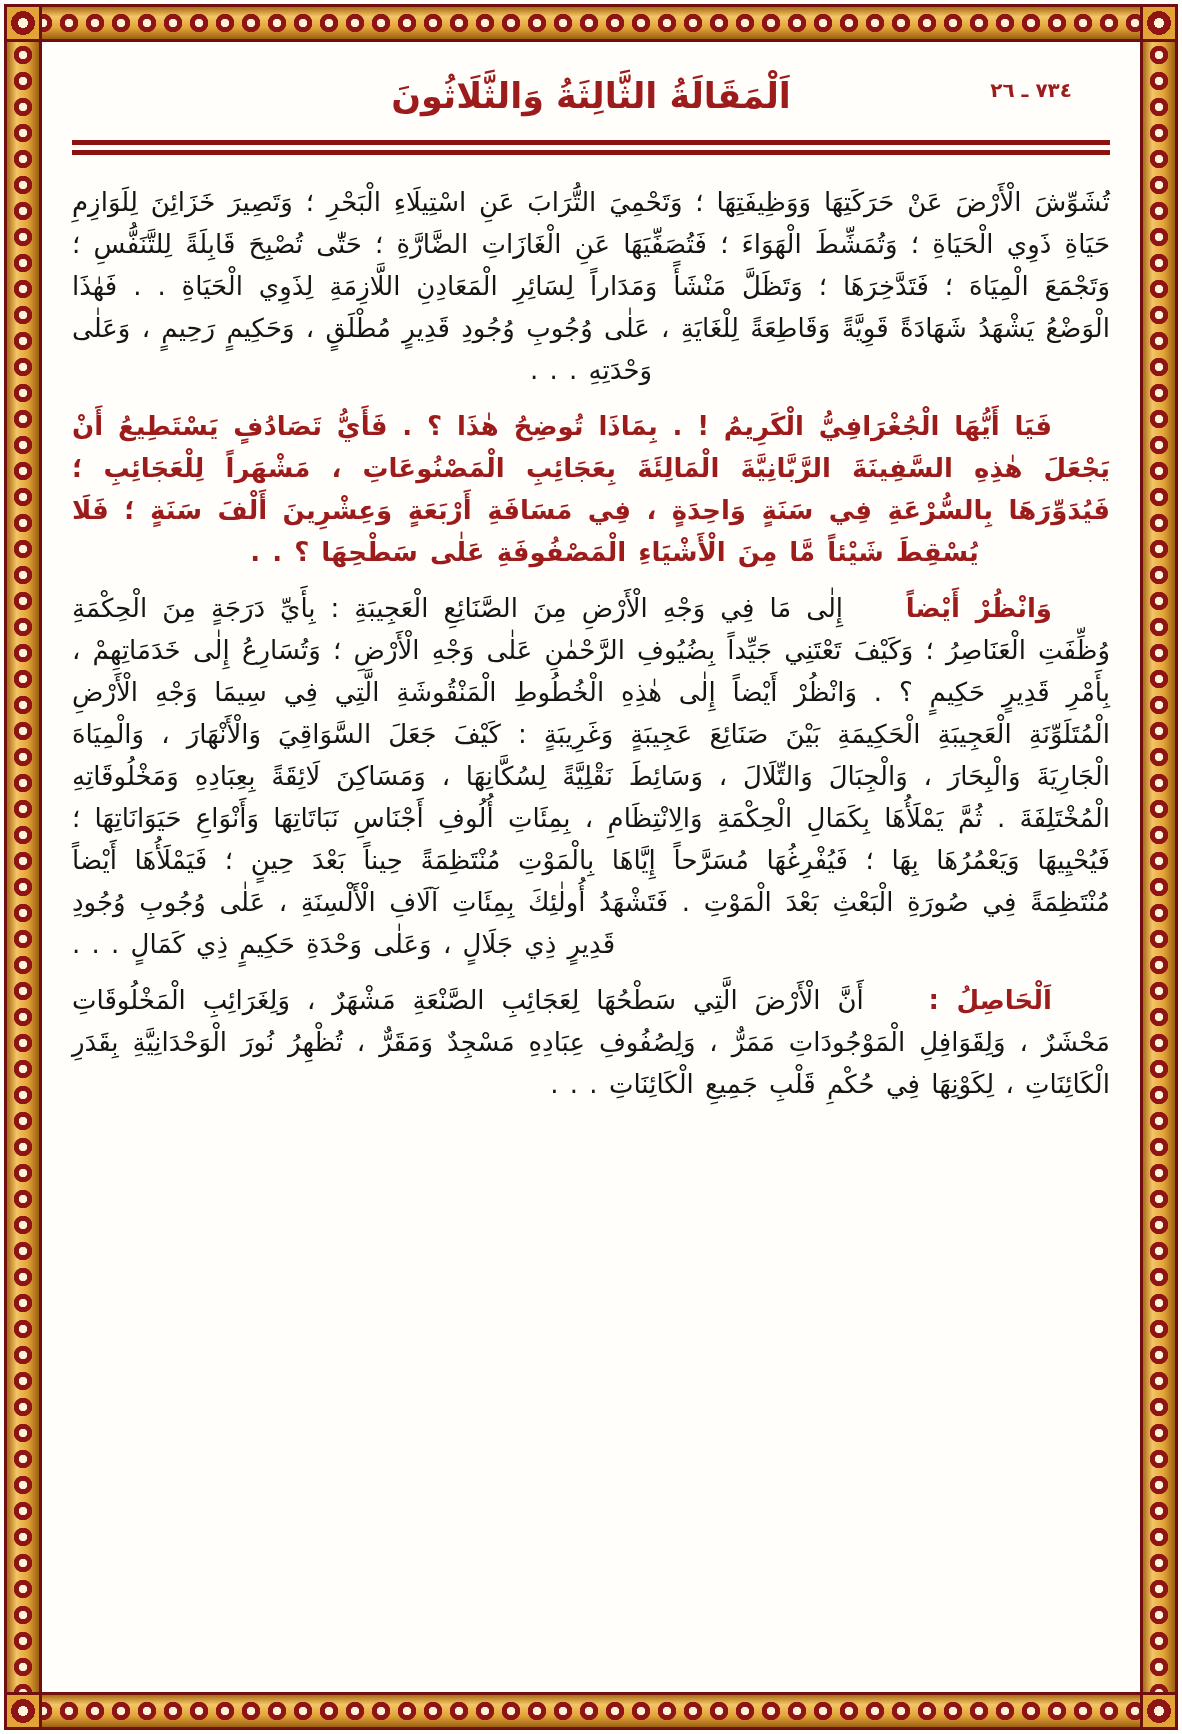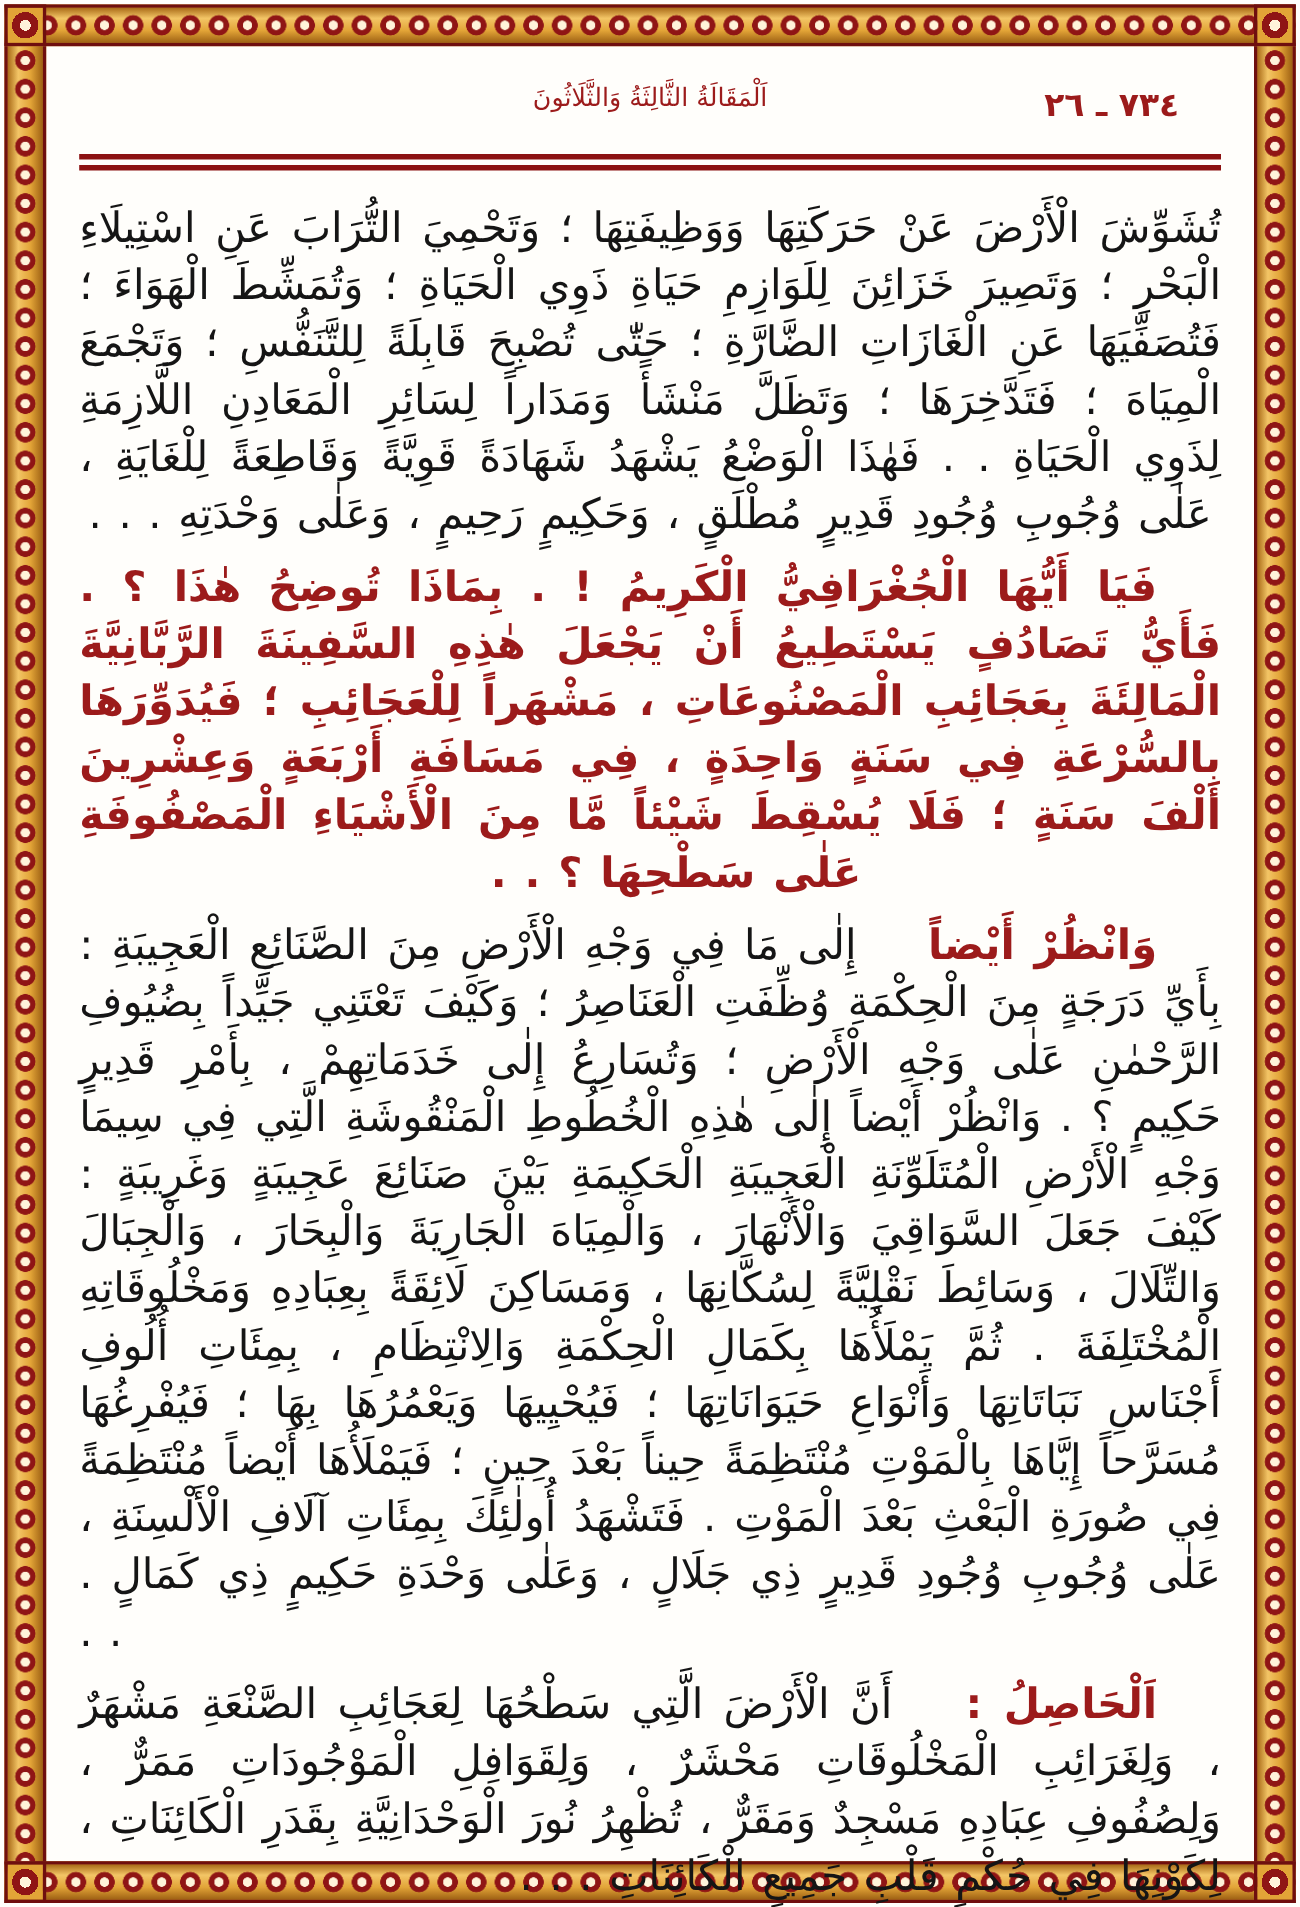--- a/index.html
+++ b/index.html
@@ -61,38 +61,38 @@
   
   .content {
     position: absolute;
     left: 72px; right: 72px; top: 64px; bottom: 56px;
     direction: rtl;
   }
   .header { position: relative; height: 74px; }
   .title {
     margin: 0; padding-top: 12px;
     text-align: center;
-    font-size: 23px; font-weight: normal;
+    font-size: 35px; font-weight: bold;
     color: var(--accent);
   }
   .page-number {
     position: absolute; top: 14px; right: 38px;
-    font-size: 30px; font-weight: bold;
+    font-size: 20px; font-weight: bold;
     color: var(--accent);
     white-space: nowrap;
   }
   .divider {
     height: 5px; margin-top: 2px;
     border-top: 5px solid var(--rule);
     border-bottom: 5px solid var(--rule);
   }
   .body-text {
     margin-top: 26px;
-    font-size: 38px;
-    line-height: 52px;
+    font-size: 26px;
+    line-height: 42px;
     color: var(--ink);
     text-align: justify;
     word-spacing: 3px;
   }
   .para { margin: 0 0 14px 0; }
   .para-indent { text-indent: 58px; }
   .last-center { text-align-last: center; }
   .last-left { text-align-last: left; }
   .last-right { text-align-last: right; }
   .seg-red { color: var(--accent); font-weight: bold; margin-left: 47px; }

